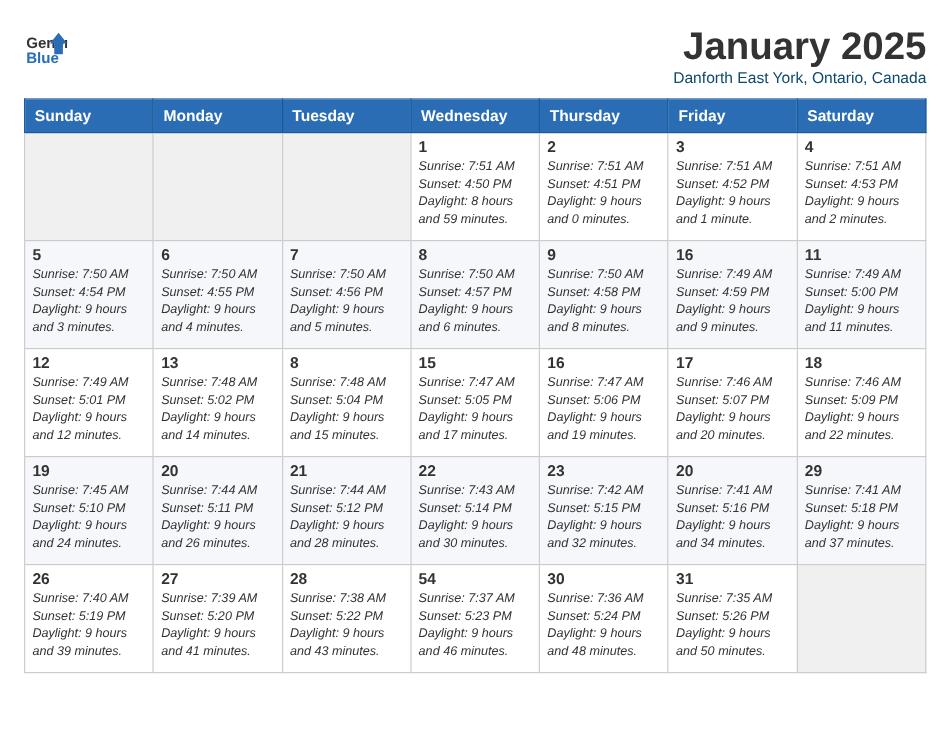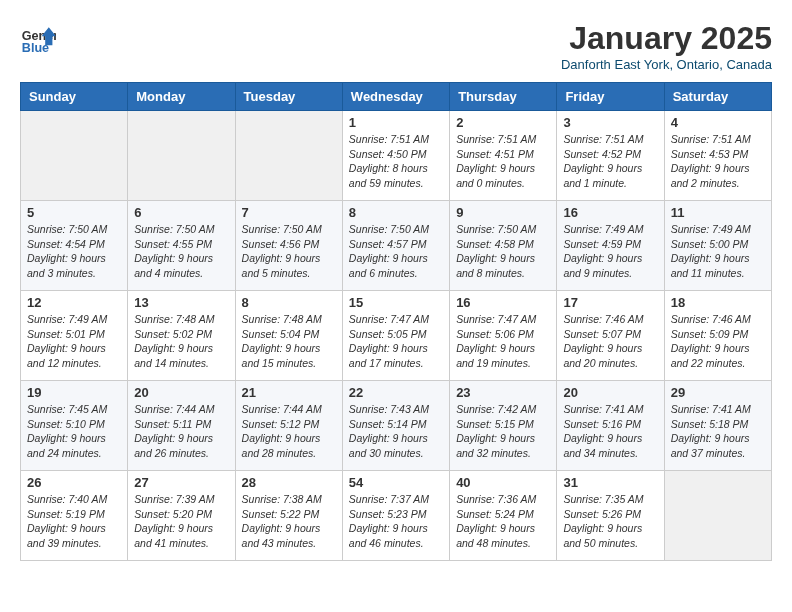--- a/index.html
+++ b/index.html
@@ -231,21 +231,21 @@
         </td>
         <td>
           <span class="day-number">28</span>
           <div class="day-info">Sunrise: 7:38 AM<br>Sunset: 5:22 PM<br>Daylight: 9 hours and 43 minutes.</div>
         </td>
         <td>
           <span class="day-number">54</span>
           <div class="day-info">Sunrise: 7:37 AM<br>Sunset: 5:23 PM<br>Daylight: 9 hours and 46 minutes.</div>
         </td>
         <td>
-          <span class="day-number">40</span>
+          <span class="day-number">30</span>
           <div class="day-info">Sunrise: 7:36 AM<br>Sunset: 5:24 PM<br>Daylight: 9 hours and 48 minutes.</div>
         </td>
         <td>
           <span class="day-number">31</span>
           <div class="day-info">Sunrise: 7:35 AM<br>Sunset: 5:26 PM<br>Daylight: 9 hours and 50 minutes.</div>
         </td>
         <td class="empty-cell"></td>
       </tr>
     </tbody>
 </table>

